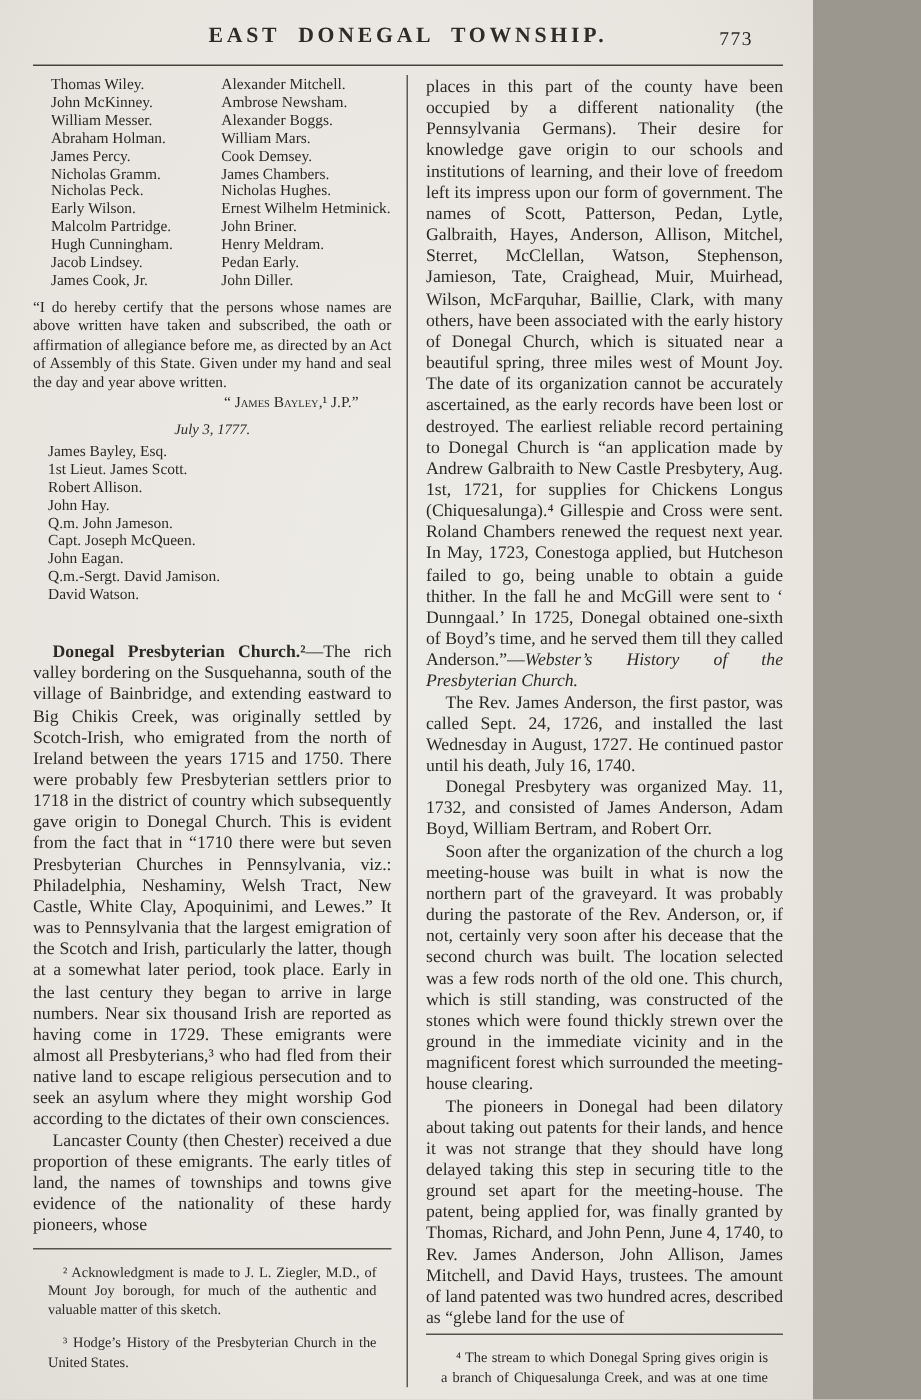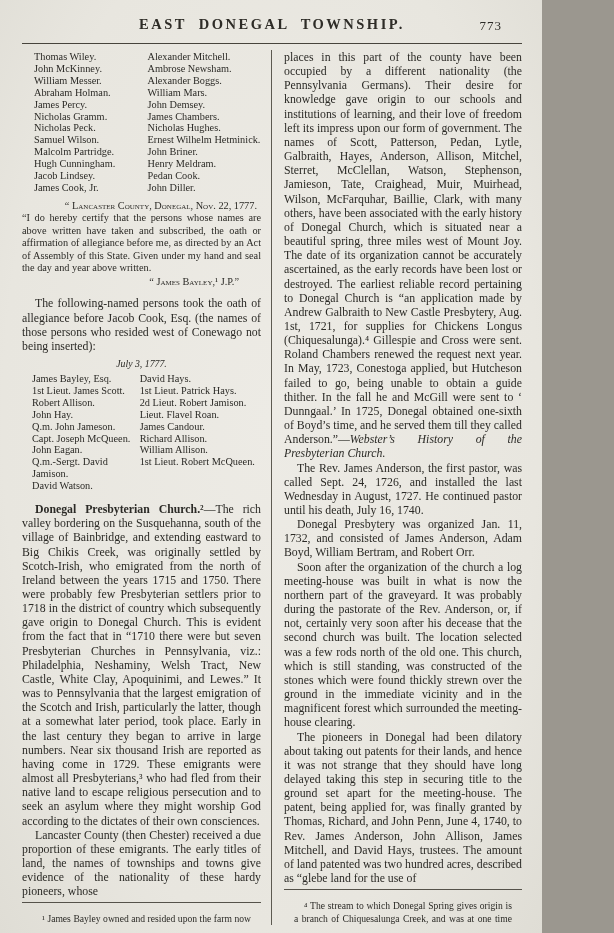--- a/index.html
+++ b/index.html
@@ -73,21 +73,21 @@
     font-size:11.8px;line-height:14.15px;
     text-align:justify;
   }
   .body-p.indent{text-indent:13px;}
   .oath{margin-top:8px;}
   .date-head{
     text-align:center;font-style:italic;
     font-size:9.8px;margin:5px 0 3px 0;
   }
   .lead-head{font-weight:700;}
-  .church{margin-top:7px;}
+  .church{margin-top:21px;}
   .cite-italic{font-style:italic;}
 
   
   .fnblock{margin-top:auto;padding-top:4px;}
   .fn-rule{border-top:1px solid #55524a;margin-bottom:4px;}
   .footnote-item, .footnote-single{
     font-size:9.6px;line-height:12.4px;
     text-align:justify;text-indent:10px;
     margin:10px;
   }
@@ -109,99 +109,86 @@
 
       <div class="name-table">
         <div class="name-col">
             <div class="">Thomas Wiley.</div>
             <div class="">John McKinney.</div>
             <div class="">William Messer.</div>
             <div class="">Abraham Holman.</div>
             <div class="">James Percy.</div>
             <div class="">Nicholas Gramm.</div>
             <div class="">Nicholas Peck.</div>
-            <div class="">Samuel Wilson.</div>
+            <div class="">Early Wilson.</div>
             <div class="">Malcolm Partridge.</div>
             <div class="">Hugh Cunningham.</div>
             <div class="">Jacob Lindsey.</div>
             <div class="">James Cook, Jr.</div>
           </div>
         <div class="name-col">
             <div class="">Alexander Mitchell.</div>
             <div class="">Ambrose Newsham.</div>
             <div class="">Alexander Boggs.</div>
             <div class="">William Mars.</div>
-            <div class="">John Demsey.</div>
+            <div class="">Cook Demsey.</div>
             <div class="">James Chambers.</div>
             <div class="">Nicholas Hughes.</div>
             <div class="">Ernest Wilhelm Hetminick.</div>
             <div class="">John Briner.</div>
             <div class="">Henry Meldram.</div>
-            <div class="">Pedan Cook.</div>
+            <div class="">Pedan Early.</div>
             <div class="">John Diller.</div>
           </div>
       </div>
 
       <div class="cert">
-        <p class="cert-dateline sc">“ Lancaster County, Donegal, Nov. 22, 1777.</p>
         <p class="cert-body">“I do hereby certify that the persons whose names are above written have taken and subscribed, the oath or affirmation of allegiance before me, as directed by an Act of Assembly of this State. Given under my hand and seal the day and year above written.</p>
         <p class="cert-sig sc">“ James Bayley,¹ J.P.”</p>
       </div>
 
-      <p class="body-p indent oath">The following-named persons took the oath of allegiance before Jacob Cook, Esq. (the names of those persons who resided west of Conewago not being inserted):</p>
 
       <div class="date-head">July 3, 1777.</div>
 
       <div class="name-table second">
         <div class="name-col">
             <div class="">James Bayley, Esq.</div>
             <div class="">1st Lieut. James Scott.</div>
             <div class="">Robert Allison.</div>
             <div class="">John Hay.</div>
             <div class="">Q.m. John Jameson.</div>
             <div class="">Capt. Joseph McQueen.</div>
             <div class="">John Eagan.</div>
             <div class="">Q.m.-Sergt. David Jamison.</div>
             <div class="">David Watson.</div>
           </div>
-        <div class="name-col">
-            <div class="">David Hays.</div>
-            <div class="">1st Lieut. Patrick Hays.</div>
-            <div class="">2d Lieut. Robert Jamison.</div>
-            <div class="">Lieut. Flavel Roan.</div>
-            <div class="">James Candour.</div>
-            <div class="">Richard Allison.</div>
-            <div class="">William Allison.</div>
-            <div class="">1st Lieut. Robert McQueen.</div>
-          </div>
       </div>
 
       <p class="body-p indent church">
         <span class="lead-head">Donegal Presbyterian Church.²</span><span>—The rich valley bordering on the Susquehanna, south of the village of Bainbridge, and extending eastward to Big Chikis Creek, was originally settled by Scotch-Irish, who emigrated from the north of Ireland between the years 1715 and 1750. There were probably few Presbyterian settlers prior to 1718 in the district of country which subsequently gave origin to Donegal Church. This is evident from the fact that in “1710 there were but seven Presbyterian Churches in Pennsylvania, viz.: Philadelphia, Neshaminy, Welsh Tract, New Castle, White Clay, Apoquinimi, and Lewes.” It was to Pennsylvania that the largest emigration of the Scotch and Irish, particularly the latter, though at a somewhat later period, took place. Early in the last century they began to arrive in large numbers. Near six thousand Irish are reported as having come in 1729. These emigrants were almost all Presbyterians,³ who had fled from their native land to escape religious persecution and to seek an asylum where they might worship God according to the dictates of their own consciences.</span>
       </p>
       <p class="body-p indent">Lancaster County (then Chester) received a due proportion of these emigrants. The early titles of land, the names of townships and towns give evidence of the nationality of these hardy pioneers, whose</p>
 
       <div class="fnblock">
         <div class="fn-rule"></div>
         <div>
-            <div class="footnote-item">¹ James Bayley owned and resided upon the farm now owned by Abraham N. Cassel, adjoining Duffy’s Park on the north.</div>
             <div class="footnote-item">² Acknowledgment is made to J. L. Ziegler, M.D., of Mount Joy borough, for much of the authentic and valuable matter of this sketch.</div>
             <div class="footnote-item">³ Hodge’s History of the Presbyterian Church in the United States.</div>
           </div>
       </div>
 
     </div>
 
     <div class="col right">
 
       <p class="body-p">
         <span>places in this part of the county have been occupied by a different nationality (the Pennsylvania Germans). Their desire for knowledge gave origin to our schools and institutions of learning, and their love of freedom left its impress upon our form of government. The names of Scott, Patterson, Pedan, Lytle, Galbraith, Hayes, Anderson, Allison, Mitchel, Sterret, McClellan, Watson, Stephenson, Jamieson, Tate, Craighead, Muir, Muirhead, Wilson, McFarquhar, Baillie, Clark, with many others, have been associated with the early history of Donegal Church, which is situated near a beautiful spring, three miles west of Mount Joy. The date of its organization cannot be accurately ascertained, as the early records have been lost or destroyed. The earliest reliable record pertaining to Donegal Church is “an application made by Andrew Galbraith to New Castle Presbytery, Aug. 1st, 1721, for supplies for Chickens Longus (Chiquesalunga).⁴ Gillespie and Cross were sent. Roland Chambers renewed the request next year. In May, 1723, Conestoga applied, but Hutcheson failed to go, being unable to obtain a guide thither. In the fall he and McGill were sent to ‘ Dunngaal.’ In 1725, Donegal obtained one-sixth of Boyd’s time, and he served them till they called Anderson.”—</span><span class="cite-italic">Webster’s History of the Presbyterian Church.</span>
       </p>
       <p class="body-p indent">The Rev. James Anderson, the first pastor, was called Sept. 24, 1726, and installed the last Wednesday in August, 1727. He continued pastor until his death, July 16, 1740.</p>
-      <p class="body-p indent">Donegal Presbytery was organized Jan. 11, 1732, and consisted of James Anderson, Adam Boyd, William Bertram, and Robert Orr.</p>
+      <p class="body-p indent">Donegal Presbytery was organized May. 11, 1732, and consisted of James Anderson, Adam Boyd, William Bertram, and Robert Orr.</p>
       <p class="body-p indent">Soon after the organization of the church a log meeting-house was built in what is now the northern part of the graveyard. It was probably during the pastorate of the Rev. Anderson, or, if not, certainly very soon after his decease that the second church was built. The location selected was a few rods north of the old one. This church, which is still standing, was constructed of the stones which were found thickly strewn over the ground in the immediate vicinity and in the magnificent forest which surrounded the meeting-house clearing.</p>
       <p class="body-p indent">The pioneers in Donegal had been dilatory about taking out patents for their lands, and hence it was not strange that they should have long delayed taking this step in securing title to the ground set apart for the meeting-house. The patent, being applied for, was finally granted by Thomas, Richard, and John Penn, June 4, 1740, to Rev. James Anderson, John Allison, James Mitchell, and David Hays, trustees. The amount of land patented was two hundred acres, described as “glebe land for the use of</p>
 
       <div class="fnblock">
         <div class="fn-rule"></div>
         <div class="footnote-single">⁴ The stream to which Donegal Spring gives origin is a branch of Chiquesalunga Creek, and was at one time called Little Chiquesalungo, as is evident from an old patent deed in possession of the Rev. Peter Nissly, whose land (contiguous to Donegal) is bounded on the south by said stream, and on the west by that of Andrew Galbraith.</div>
       </div>
 
     </div>
 

